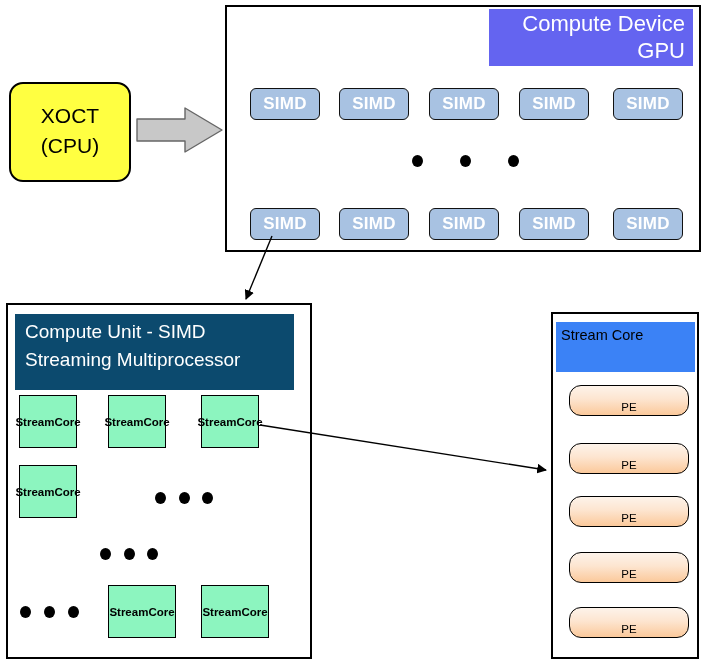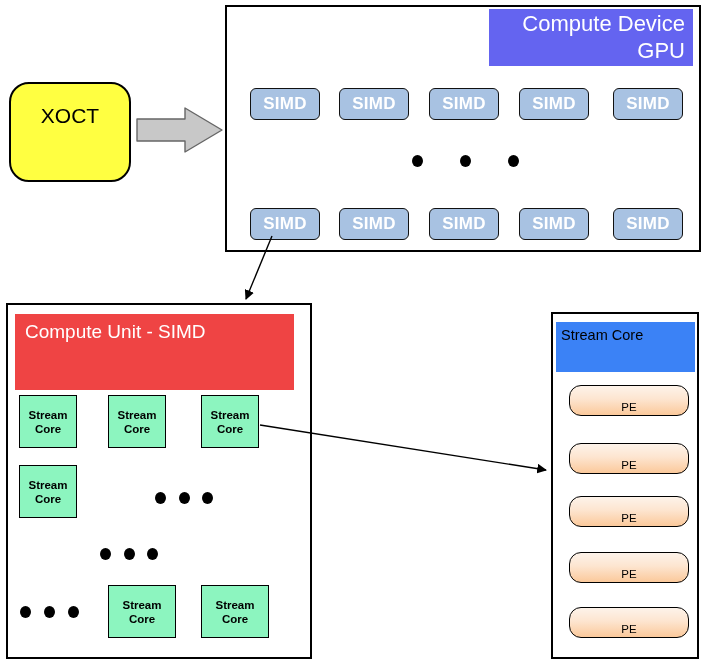--- a/index.html
+++ b/index.html
@@ -90,21 +90,21 @@
     top: 303px;
     width: 306px;
     height: 356px;
   }
   #cu-header {
     position: absolute;
     left: 7px;
     top: 9px;
     width: 279px;
     height: 76px;
-    background: #ef4444;
+    background: #0c4a6e;
     box-sizing: border-box;
     padding: 4px 0 0 10px;
     color: #ffffff;
     font-size: 19px;
     line-height: 28px;
     overflow: hidden;
   }
   #cu-header .l1, #cu-header .l2 { display:block; white-space:nowrap; }
 
   .stream-core {
@@ -113,21 +113,21 @@
     height: 53px;
     background: #8cf5bf;
     border: 1.5px solid #000000;
     box-sizing: border-box;
     color: #000000;
     font-size: 11.5px;
     font-weight: bold;
     line-height: 14px;
     text-align: center;
     display: flex;
-    flex-direction: column;
+    align-items: center;
     justify-content: center;
   }
   .stream-core span { display:block; }
 
   
   #sc-panel {
     left: 551px;
     top: 312px;
     width: 148px;
     height: 347px;
@@ -165,21 +165,21 @@
 
   
   #xoct-box {
     position: absolute;
     left: 9px;
     top: 82px;
     width: 122px;
     height: 100px;
     background: #ffff41;
     border: 2px solid #000000;
-    border-radius: 20px;
+    border-radius: 14px;
     box-sizing: border-box;
     color: #000000;
     font-size: 21px;
     line-height: 30px;
     padding-top: 17px;
     text-align: center;
   }
   #xoct-box span { display:block; }
 
   
@@ -201,20 +201,21 @@
     pointer-events: none;
   }
 </style>
 </head>
 <body>
 
 <div id="canvas">
 
   <div id="xoct-box">
     <span>XOCT</span>
+    <span>(CPU)</span>
   </div>
 
   <div id="gpu-panel" class="panel">
 
     <div id="gpu-header">
       <span class="l1">Compute Device</span>
       <span class="l2">GPU</span>
     </div>
 
     <div class="simd" style="left:23px;  top:81px;">SIMD</div>
@@ -233,20 +234,21 @@
     <div class="simd" style="left:292px; top:201px;">SIMD</div>
     <div class="simd" style="left:386px; top:201px;">SIMD</div>
   </div>
 
   <div id="gpu-overlap-text">Unit in a</div>
 
   <div id="cu-panel" class="panel">
 
     <div id="cu-header">
       <span class="l1">Compute Unit - SIMD</span>
+      <span class="l2">Streaming Multiprocessor</span>
     </div>
 
     <div class="stream-core" style="left:11px;  top:90px;">
       <span>Stream</span>
       <span>Core</span>
     </div>
     <div class="stream-core" style="left:100px; top:90px;">
       <span>Stream</span>
       <span>Core</span>
     </div>

